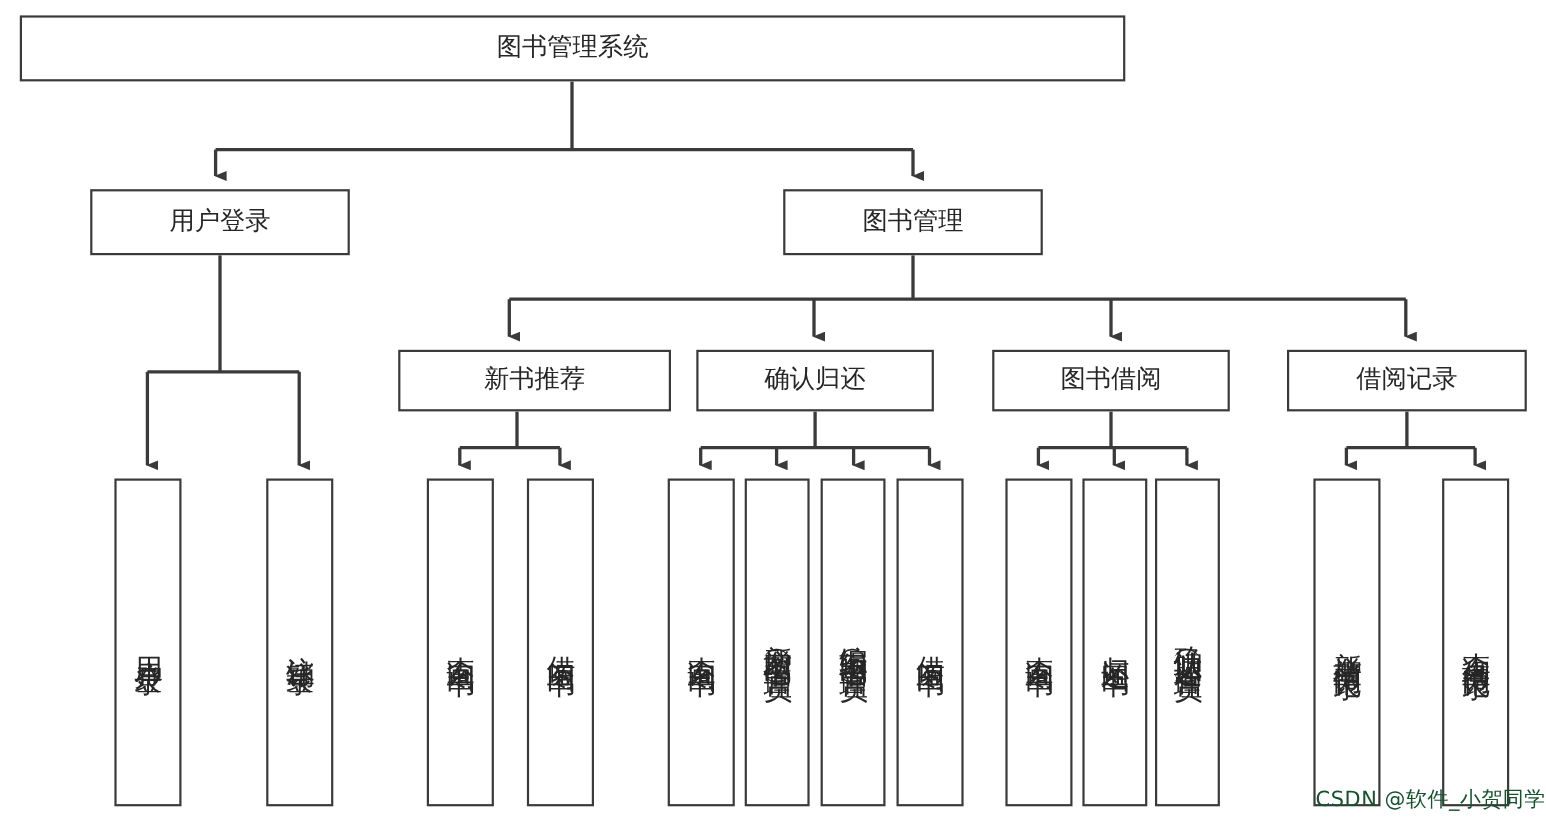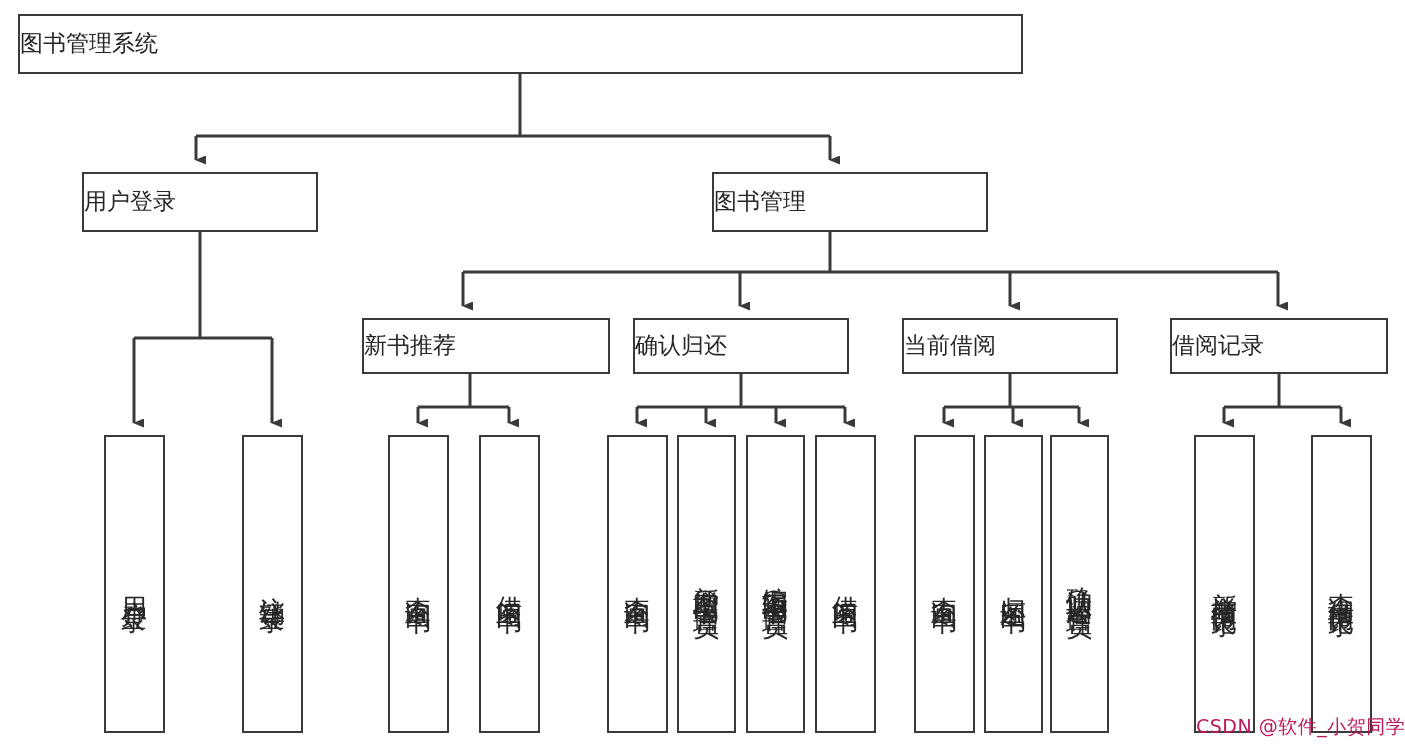--- a/index.html
+++ b/index.html
@@ -27,21 +27,21 @@
     height: 747px;
     pointer-events: none;
   }
   .node {
     position: absolute;
     box-sizing: border-box;
     background: #ffffff;
     border: 2px solid #3a3a3a;
     display: flex;
     align-items: center;
-    justify-content: flex-start;
+    justify-content: center;
     overflow: hidden;
   }
   .node .label {
     color: #262626;
     text-align: center;
     line-height: 1.12;
     white-space: nowrap;
   }
   .node.horiz .label {
     font-size: 23px;
@@ -56,21 +56,21 @@
   .node.vert .label {
     writing-mode: vertical-rl;
     text-orientation: upright;
     font-size: 26px;
     letter-spacing: 4px;
     line-height: 1;
     white-space: nowrap;
   }
   .watermark {
     position: absolute;
-    color: #be185d;
+    color: #14532d;
     font-size: 19px;
     white-space: nowrap;
     letter-spacing: 0.5px;
   }
 </style>
 </head>
 <body>
 
 <div id="diagram-root">
 
@@ -138,32 +138,32 @@
     </g>
   </svg>
 
   <div class="node root horiz" style="left: 18px; top: 14px; width: 1005px; height: 60px;">
     <span class="label">图书管理系统</span>
   </div>
 
   <div class="node horiz" style="left: 82px; top: 172px; width: 236px; height: 60px;">
     <span class="label">用户登录</span>
   </div>
-  <div class="node horiz" style="left: 712px; top: 172px; width: 276px; height: 60px;">
+  <div class="node horiz" style="left: 712px; top: 172px; width: 236px; height: 60px;">
     <span class="label">图书管理</span>
   </div>
 
   <div class="node horiz" style="left: 362px; top: 318px; width: 248px; height: 56px;">
     <span class="label">新书推荐</span>
   </div>
   <div class="node horiz" style="left: 633px; top: 318px; width: 216px; height: 56px;">
     <span class="label">确认归还</span>
   </div>
   <div class="node horiz" style="left: 902px; top: 318px; width: 216px; height: 56px;">
-    <span class="label">当前借阅</span>
+    <span class="label">图书借阅</span>
   </div>
   <div class="node horiz" style="left: 1170px; top: 318px; width: 218px; height: 56px;">
     <span class="label">借阅记录</span>
   </div>
 
   <div class="node vert" style="left: 104px; top: 435px; width: 61px; height: 298px;">
     <span class="label">用户登录</span>
   </div>
   <div class="node vert" style="left: 242px; top: 435px; width: 61px; height: 298px;">
     <span class="label">注销登录</span>

